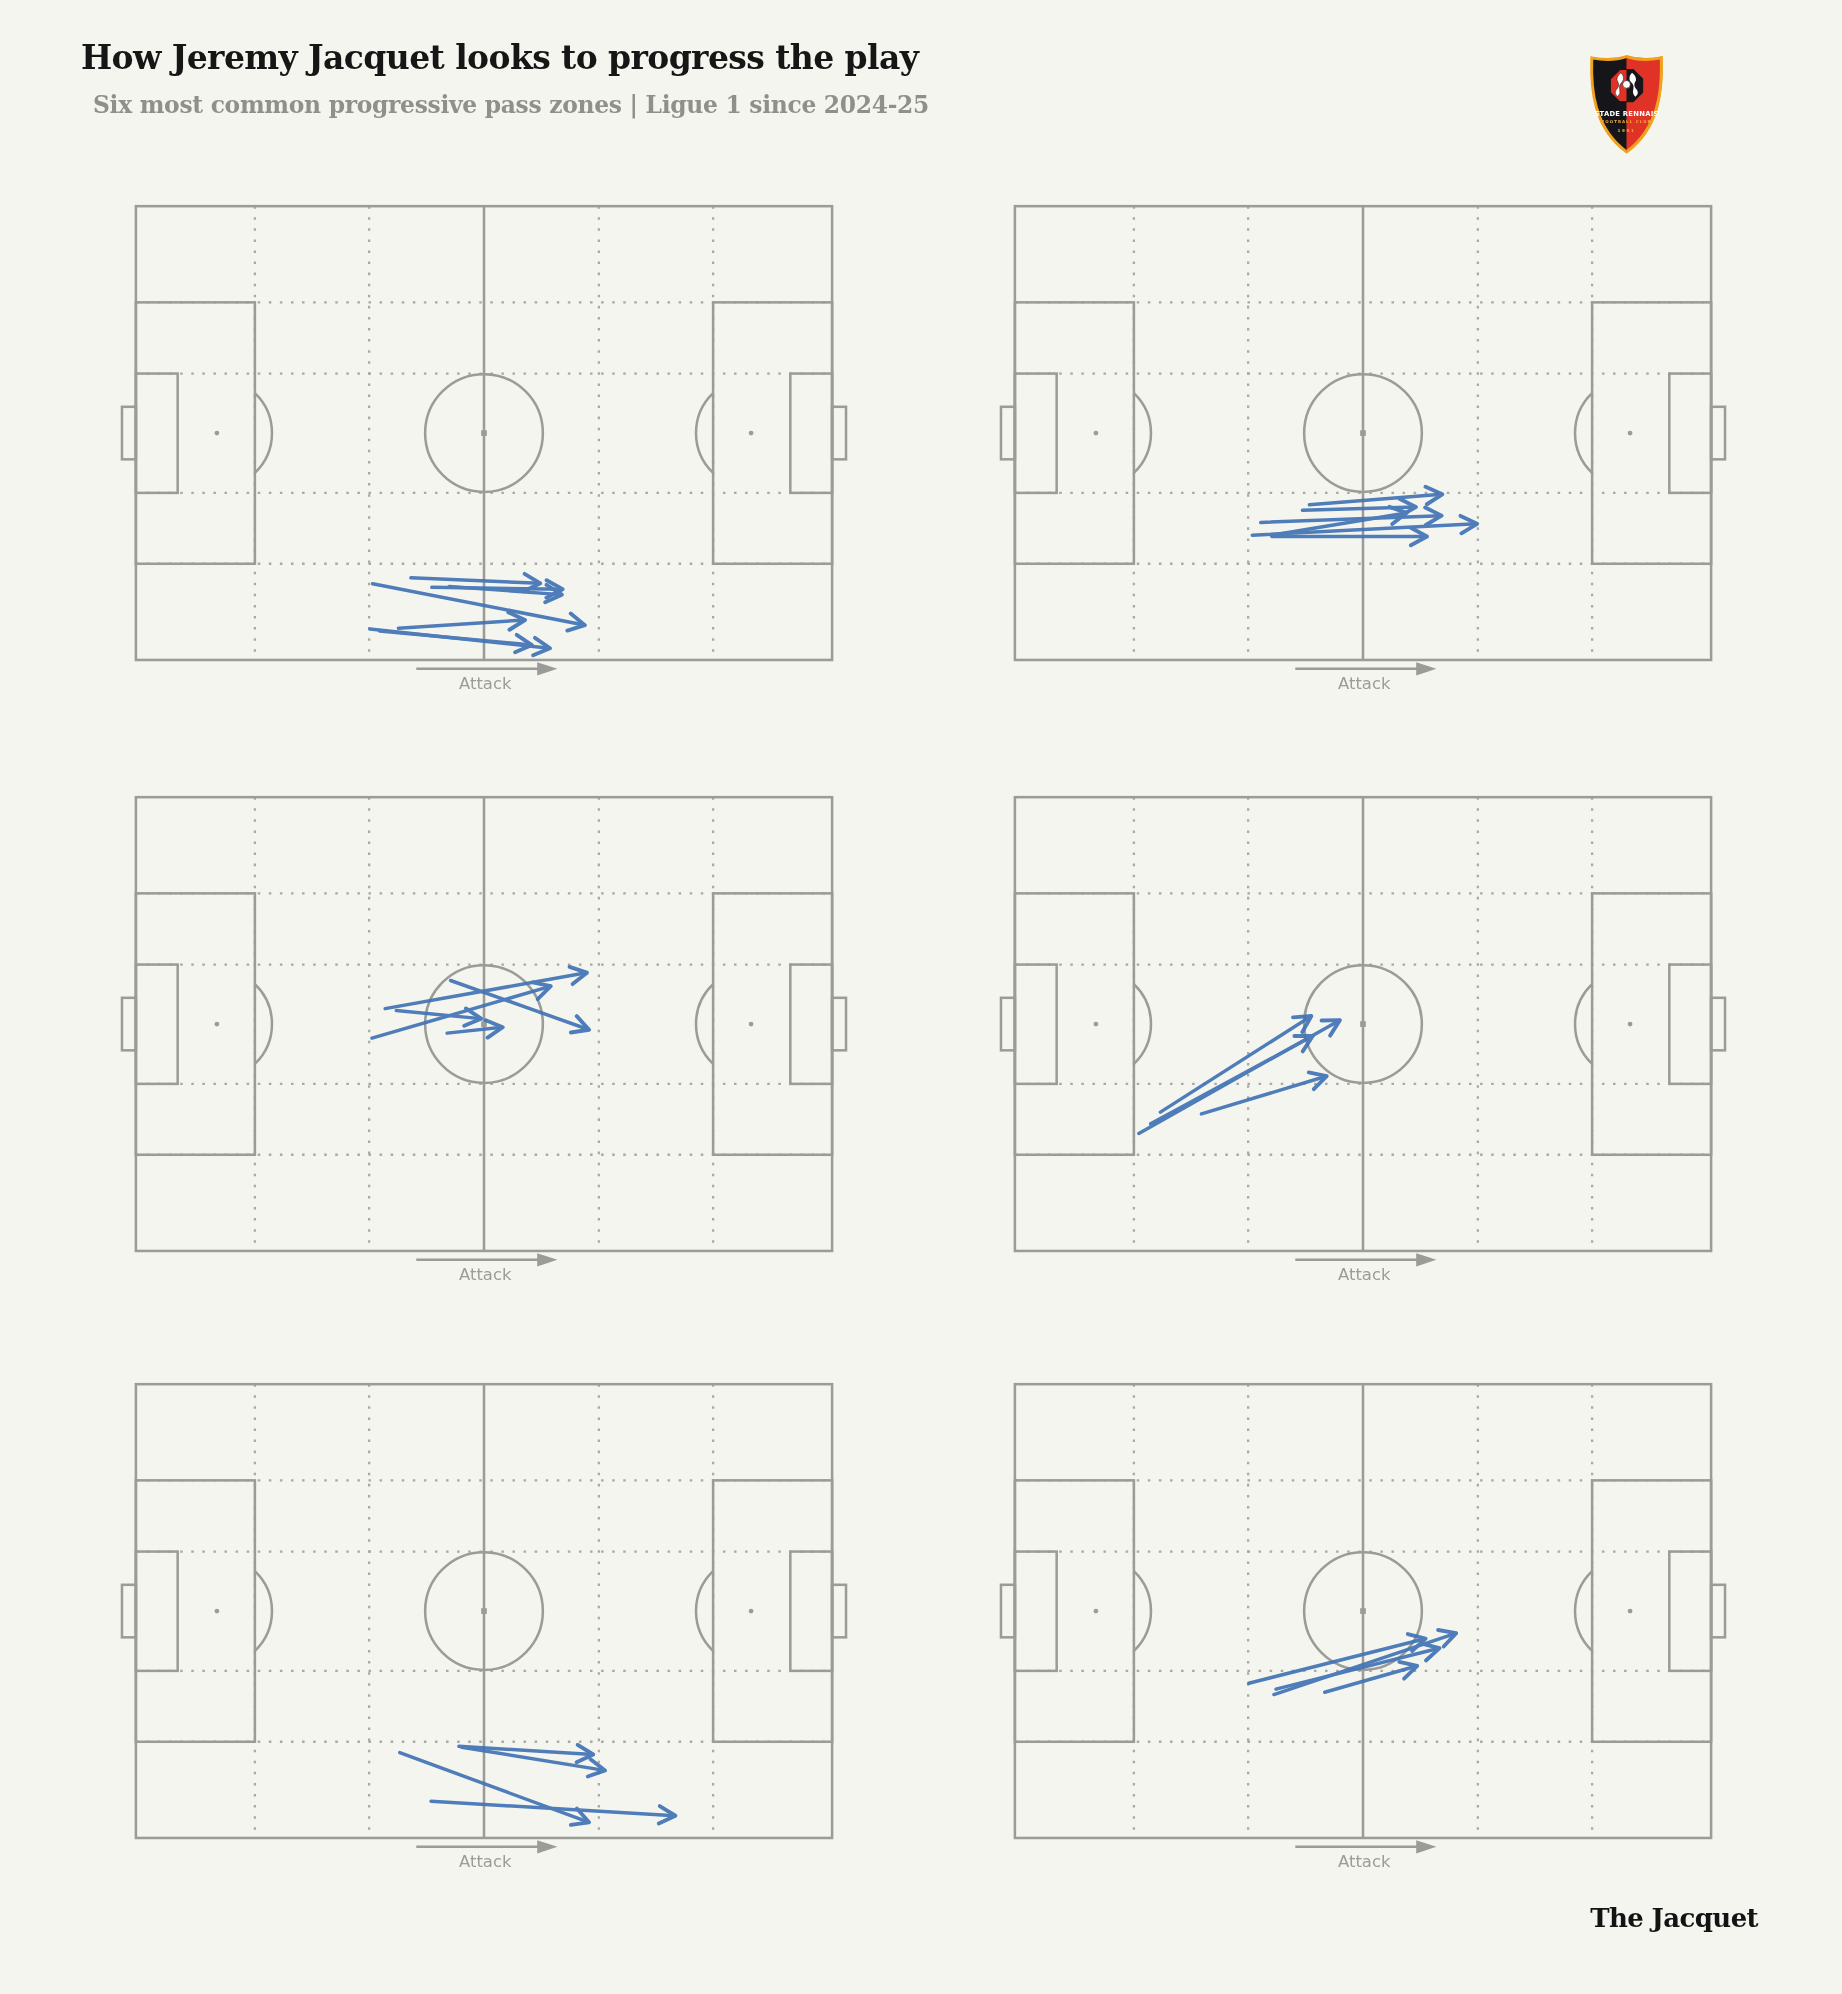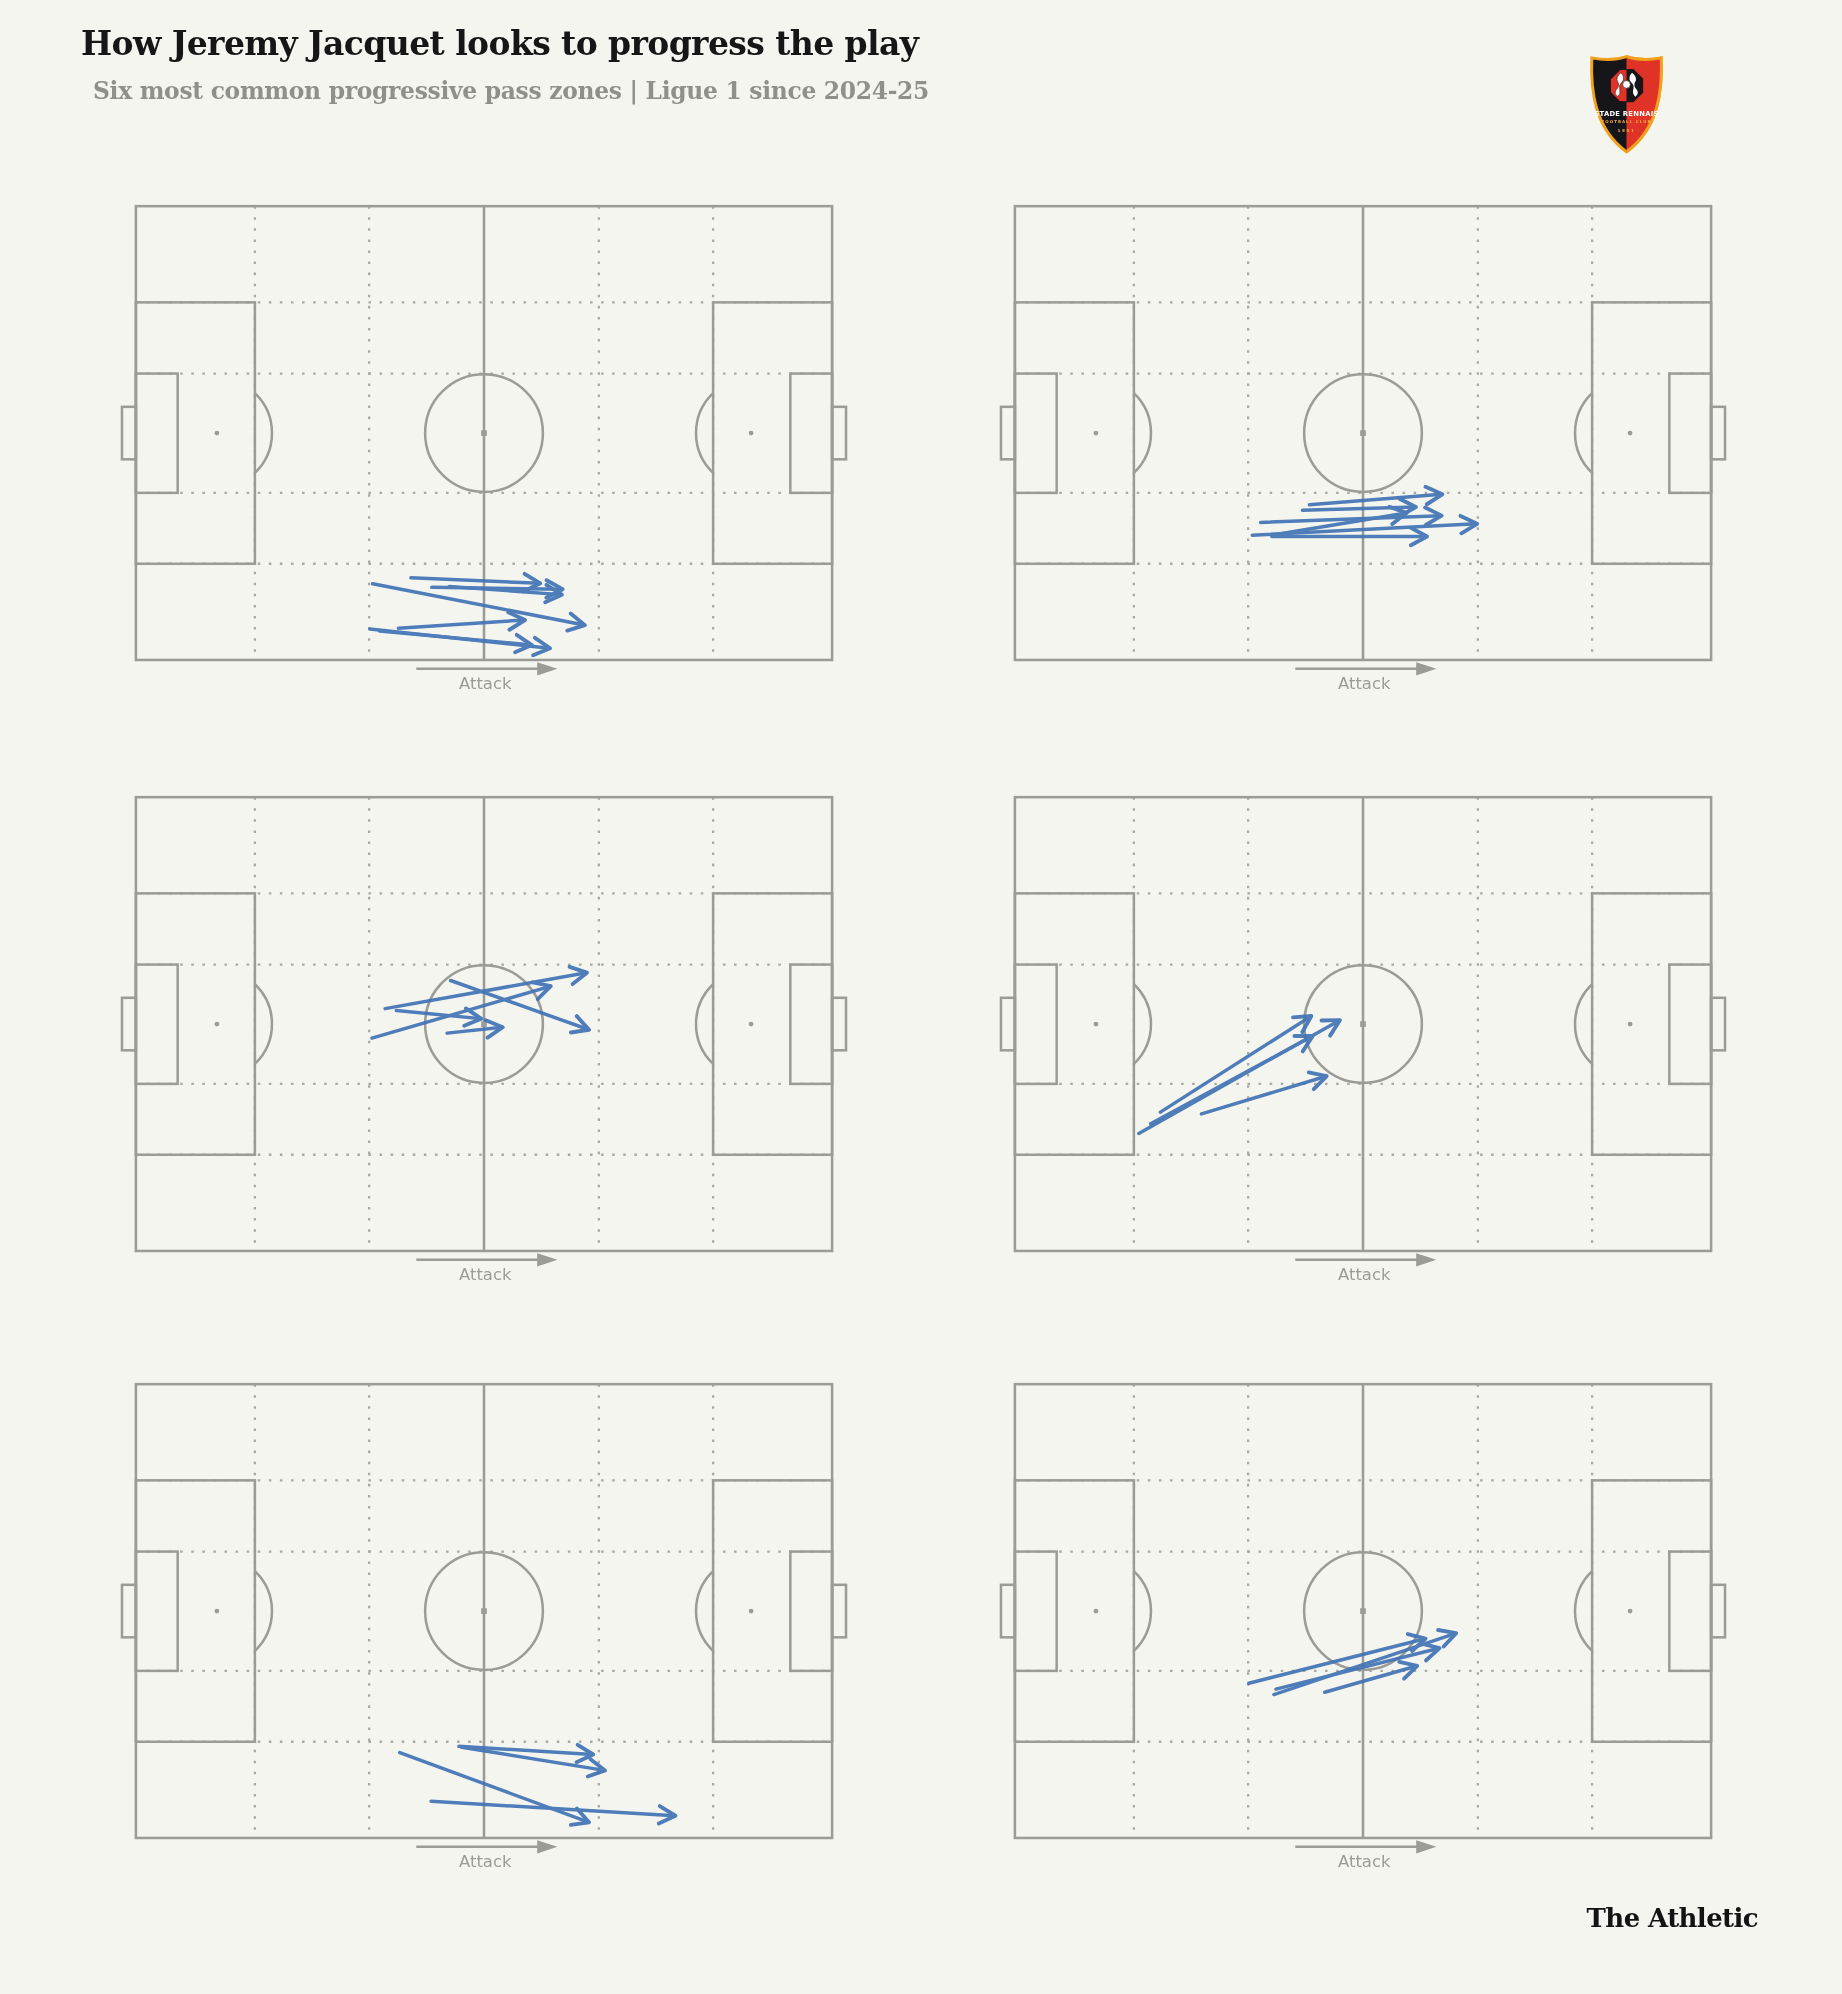--- a/index.html
+++ b/index.html
@@ -1,19 +1,19 @@
 <!DOCTYPE html>
 <html style="font-size:10px"><head>
 <meta charset="utf-8">
 <style>
   html,body{margin:0;padding:0;}
   body{background:#f5f5ef;font-family:"DejaVu Sans",sans-serif;}
   .canvas{position:relative;width:1843px;height:1995px;background:#f5f5ef;overflow:hidden;}
 
-  .hdr{position:absolute;left:81px;top:25px;}
+  .hdr{position:absolute;left:81px;top:39px;}
   .title{
     font-family:"DejaVu Serif","Liberation Serif",serif;
     font-weight:bold;font-size:33px;line-height:1.15;color:#161616;
     letter-spacing:-0.6px;margin:0;
   }
   .subtitle{
     font-family:"DejaVu Serif","Liberation Serif",serif;
     font-weight:bold;font-size:23.4px;color:#8f8f8c;
     letter-spacing:-0.3px;margin:14px 0 0 12px;
   }
@@ -360,16 +360,16 @@
           </g>
           <g>
             <line x1="443" y1="731" x2="636" y2="731" stroke="#9b9b98" stroke-width="4"></line>
             <polygon points="634,720.5 666,731 634,741.5" fill="#9b9b98"></polygon>
             <text x="552" y="763" text-anchor="middle" fill="#9b9b98" font-family="&quot;DejaVu Sans&quot;,sans-serif" font-size="26">Attack</text>
           </g>
         </svg>
       </figure>
   </div>
 
-  <div class="brand">The Athletic</div>
+  <div class="brand">The Jacquet</div>
 
 </div>
 
 
 </body></html>

